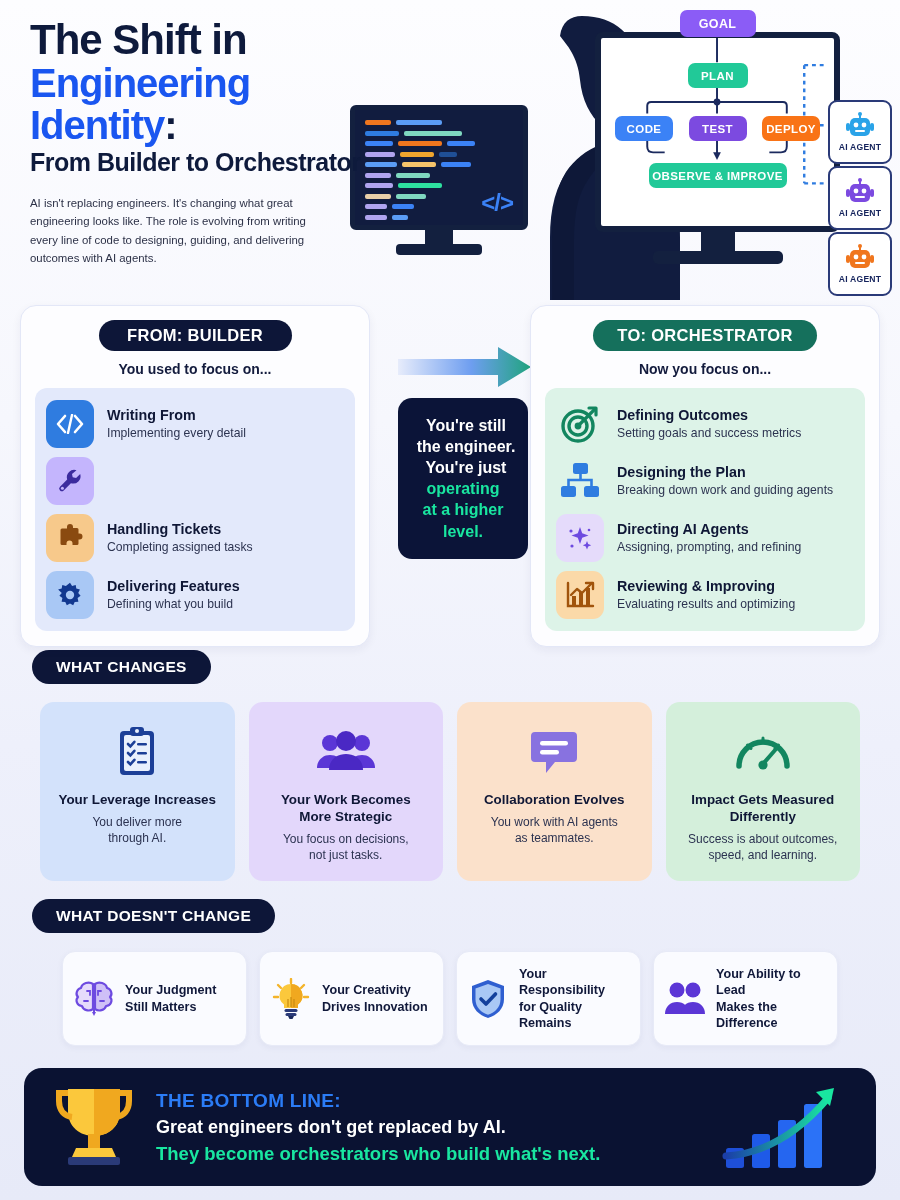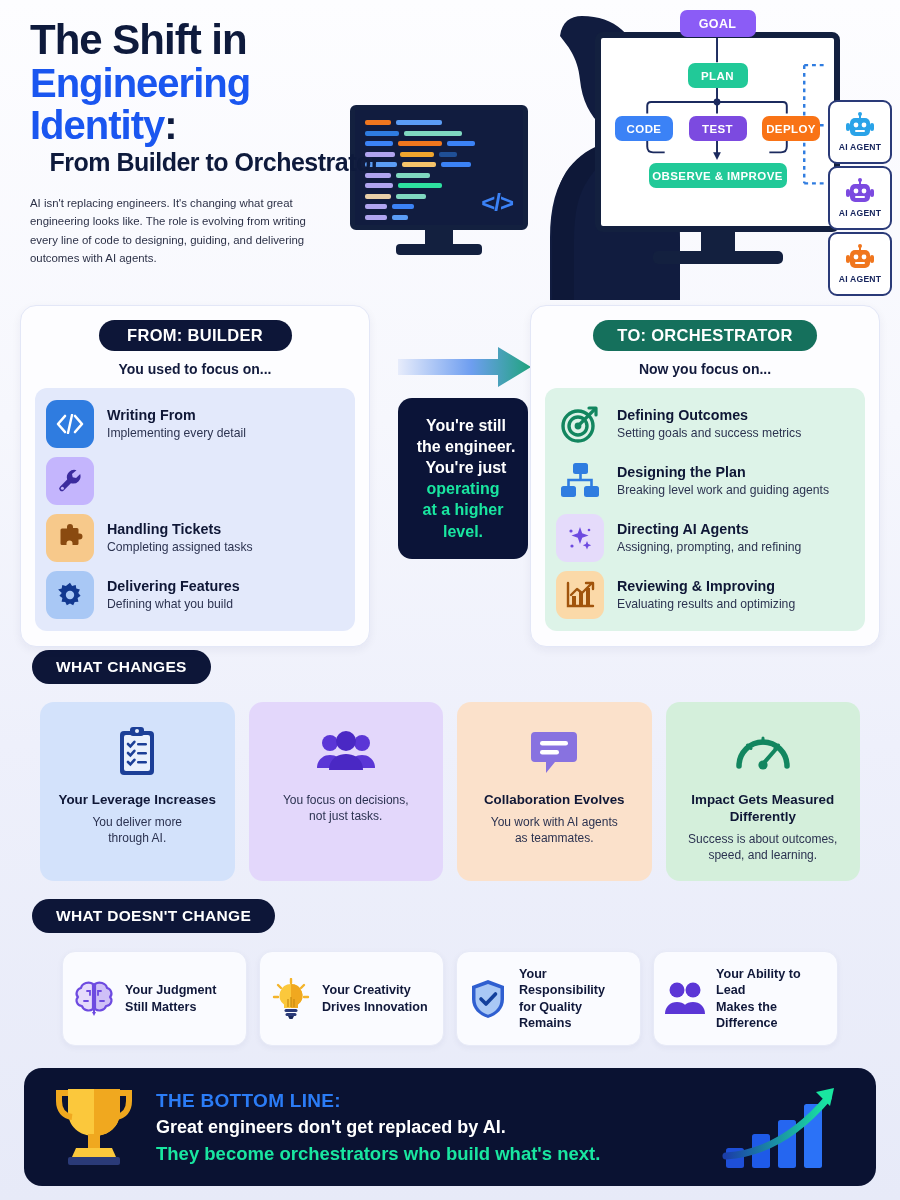--- a/index.html
+++ b/index.html
@@ -11,21 +11,21 @@
     position:relative;
     overflow:hidden;
   }
 
   
   .header { position:relative; height:300px; }
   .header-text { position:absolute; left:30px; top:18px; width:350px; z-index:5; }
   .h-line1 { font-size:42px; font-weight:bold; letter-spacing:-1px; color:#0e1a3c; line-height:1.05; }
   .h-line2 { font-size:40px; font-weight:bold; letter-spacing:-1px; line-height:1.05; color:#1a56f0; }
   .h-line2 .colon { color:#0e1a3c; }
-  .h-line3 { font-size:25px; font-weight:bold; letter-spacing:-.5px; color:#0e1a3c; line-height:1.15; margin-top:2px;text-align:right; }
+  .h-line3 { font-size:25px; font-weight:bold; letter-spacing:-.5px; color:#0e1a3c; line-height:1.15; margin-top:2px; }
   .h-para { margin-top:17px; font-size:11.4px; line-height:1.62; color:#2c3147; width:290px; }
 
   .header-art { position:absolute; right:0; top:0; width:560px; height:300px; }
 
   
   .code-monitor { position:absolute; left:10px; top:105px; width:178px; height:150px; }
   .cm-screen { position:absolute; inset:0 0 25px 0; background:#111c3f; border:5px solid #13203f; border-radius:6px; overflow:hidden; }
   .cm-lines { position:absolute; left:10px; top:10px; right:8px; }
   .cm-row { display:flex; gap:5px; margin-bottom:5.5px; height:5px; }
   .cm-row i { display:block; height:5px; border-radius:2px; }
@@ -360,21 +360,21 @@
         <div class="row-ico">
           <svg width="42" height="40" viewBox="0 0 42 40">
               <rect x="14" y="2" width="15" height="11" rx="2.5" fill="#2f7ce0"></rect>
               <rect x="2" y="25" width="15" height="11" rx="2.5" fill="#2f7ce0"></rect>
               <rect x="25" y="25" width="15" height="11" rx="2.5" fill="#2f7ce0"></rect>
               <path d="M21.5 13 v6 M9.5 25 v-6 h23 v6" fill="none" stroke="#2f7ce0" stroke-width="2.6"></path>
             </svg>
         </div>
         <div>
           <div class="row-title">Designing the Plan</div>
-          <div class="row-desc">Breaking level work and guiding agents</div>
+          <div class="row-desc">Breaking down work and guiding agents</div>
         </div>
       </div>
 
       <div class="row">
         <div class="row-ico" style="background:#e5dbfb">
           <svg width="30" height="30" viewBox="0 0 30 30">
               <path d="M15 4 l2.2 6.3 6.3 2.2 -6.3 2.2 -2.2 6.3 -2.2-6.3 -6.3-2.2 6.3-2.2 Z" fill="#6d4ae0"></path>
               <path d="M22 18 l1.2 3 3 1.2 -3 1.2 -1.2 3 -1.2-3 -3-1.2 3-1.2 Z" fill="#6d4ae0"></path>
               <circle cx="6" cy="8" r="1.6" fill="#6d4ae0"></circle>
               <circle cx="7" cy="23" r="1.6" fill="#6d4ae0"></circle>
@@ -440,20 +440,21 @@
     <div class="ch-ico">
       <svg width="60" height="44" viewBox="0 0 60 44">
           <circle cx="14" cy="13" r="8" fill="#5b36d6"></circle>
           <circle cx="46" cy="13" r="8" fill="#5b36d6"></circle>
           <path d="M1 38 c0-8 6-13 13-13 s13 5 13 13 Z" fill="#5b36d6"></path>
           <path d="M33 38 c0-8 6-13 13-13 s13 5 13 13 Z" fill="#5b36d6"></path>
           <circle cx="30" cy="11" r="10" fill="#4a28c4"></circle>
           <path d="M13 40 c0-10 7.5-16 17-16 s17 6 17 16 Z" fill="#4a28c4"></path>
         </svg>
     </div>
+    <div class="ch-title">Your Work Becomes<br>More Strategic</div>
     <div class="ch-desc">You focus on decisions,<br>not just tasks.</div>
   </div>
 
   <div class="ch-card" style="background:#fbe1cb">
     <div class="ch-ico">
       <svg width="50" height="48" viewBox="0 0 50 48">
           <path d="M6 4 h38 a4 4 0 0 1 4 4 v22 a4 4 0 0 1-4 4 H26 l-9 11 v-11 H6 a4 4 0 0 1-4-4 V8 A4 4 0 0 1 6 4 Z" fill="#8872e0"></path>
           <rect x="11" y="13" width="28" height="4.4" rx="2.2" fill="#fff"></rect>
           <rect x="11" y="22" width="19" height="4.4" rx="2.2" fill="#fff"></rect>
         </svg>

